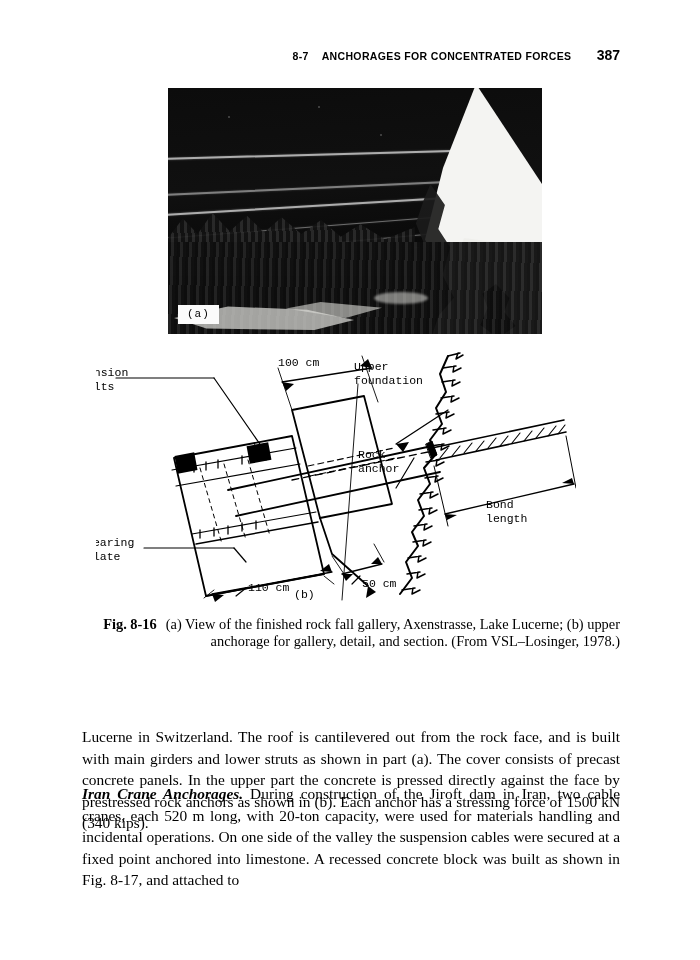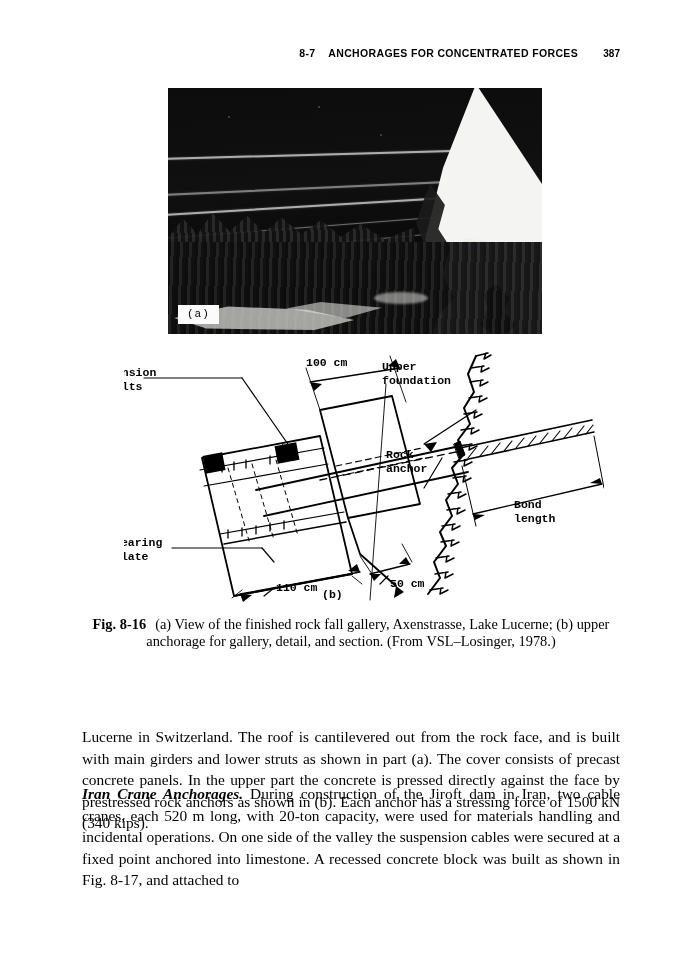--- a/index.html
+++ b/index.html
@@ -10,21 +10,21 @@
   }
 
   
   .runhead{
     position:absolute;left:0;top:47px;width:620px;
     text-align:right;
     font-family:"Liberation Sans",sans-serif;
     font-size:10.5px;letter-spacing:.35px;font-weight:600;
   }
   .runhead .sec{margin-right:10px;}
-  .runhead .folio{font-size:10px;font-weight:bold;margin-left:22px;letter-spacing:0;}
+  .runhead .folio{font-size:14px;font-weight:bold;margin-left:22px;letter-spacing:0;}
 
   
   .photo{
     position:absolute;left:168px;top:88px;width:374px;height:246px;
     background:#0a0a0a;overflow:hidden;
   }
   .ph-layer{position:absolute;inset:0;}
 
   
   .roof{
@@ -103,27 +103,27 @@
 
   
   .tag-a{
     position:absolute;left:10px;bottom:10px;
     background:#fbfbfb;color:#000;
     font-family:"Liberation Mono",monospace;font-size:11px;
     padding:4px 9px;letter-spacing:1px;line-height:1;
   }
 
   
-  .drawing{position:absolute;left:124px;top:348px;width:480px;height:262px;font-weight:bold;}
+  .drawing{position:absolute;left:96px;top:348px;width:480px;height:262px;}
   .drawing svg{display:block;}
 
   
   .caption{
     position:absolute;left:82px;top:616px;width:538px;
-    font-size:14.4px;line-height:17.4px;text-align:center;
+    font-size:14.4px;line-height:17.4px;text-align:right;
   }
   .caption b{font-weight:bold;}
   .caption .lead{margin-right:9px;}
 
   
   .para{
     position:absolute;left:82px;width:538px;
     font-size:15.4px;line-height:21.6px;text-align:justify;
   }
   #para1{top:681px;margin-top:45px;}

